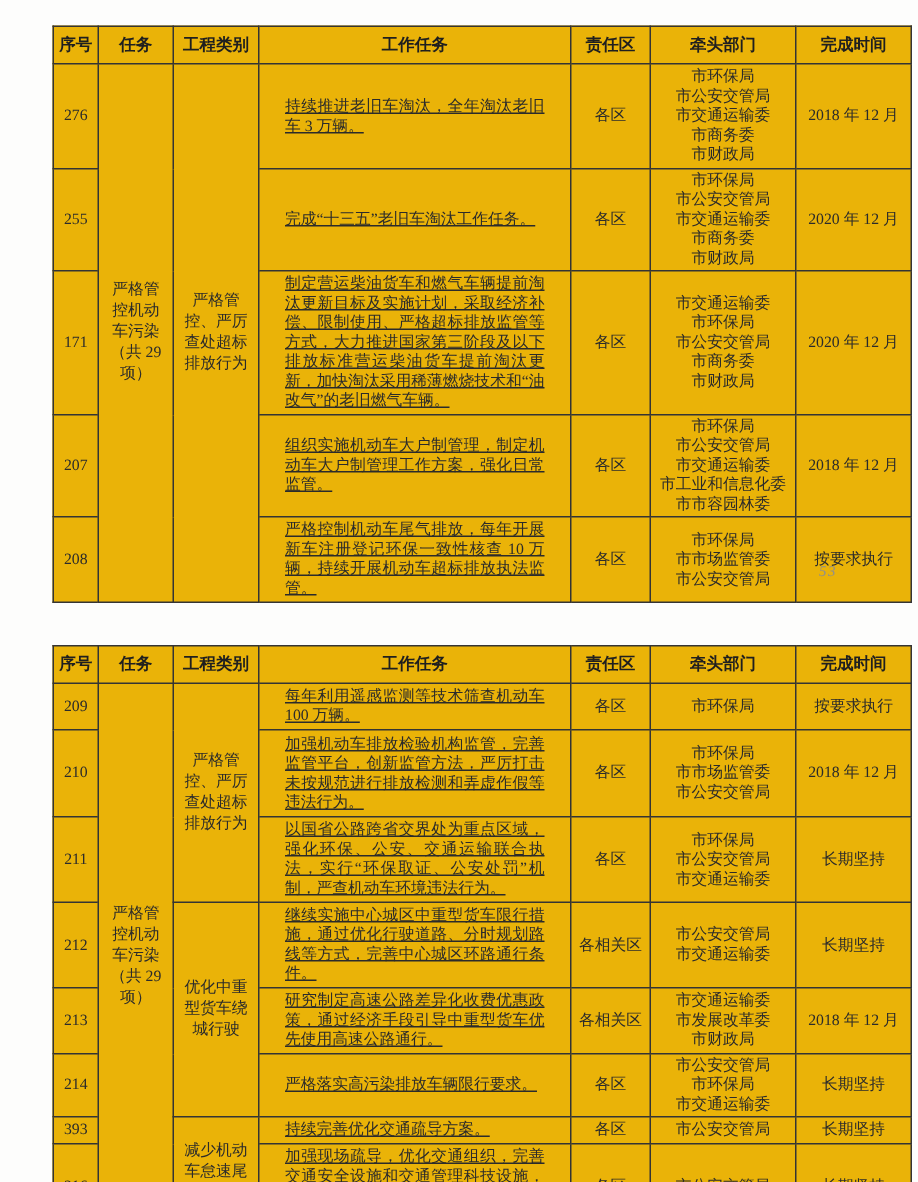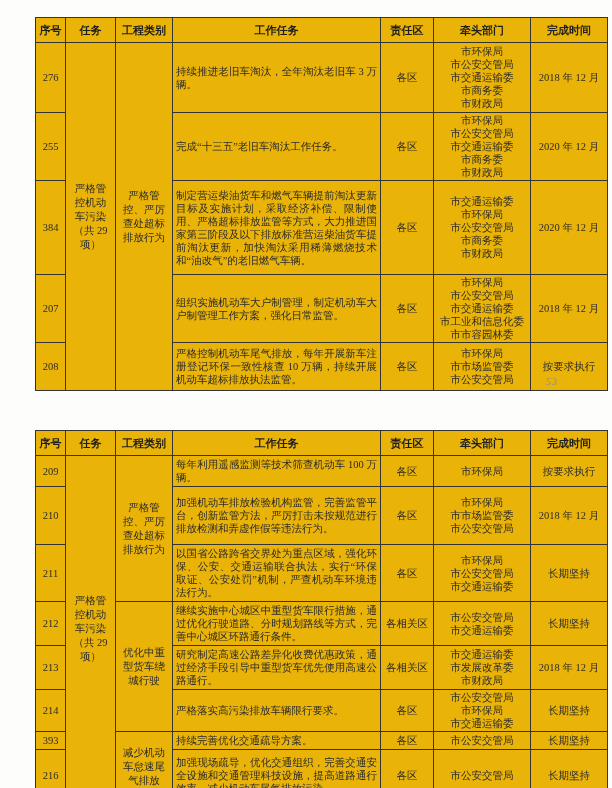--- a/index.html
+++ b/index.html
@@ -15,21 +15,21 @@
   }
   #table1{top:17px;}
   #table2{top:430px;}
   th,td{
     border:1px solid #343434;
     font-size:10.5px;line-height:13px;
     text-align:center;vertical-align:middle;
     padding:1px 3px;word-break:break-all;
   }
   th{font-weight:bold;font-size:11px;height:20px;padding:2px 1px;color:#1f1f1f;}
-  td.work{text-align:justify;text-align-last:left;padding:2px 3px;}
+  td.work{text-align:justify;text-align-last:left;padding:2px 17px;text-decoration:underline;}
   td.depts{white-space:pre-line;line-height:13px;}
   td.taskcol,td.catcol{padding:2px 4px;line-height:14px;}
   .pagenum{
     position:absolute;left:546px;top:376px;
     font-size:10px;color:#8f8f8f;letter-spacing:1px;font-style:italic;
   }
 </style>
 </head>
 <body>
 
@@ -71,21 +71,21 @@
     <td class="work">完成“十三五”老旧车淘汰工作任务。</td>
     <td>各区</td>
     <td class="depts">市环保局
 市公安交管局
 市交通运输委
 市商务委
 市财政局</td>
     <td>2020 年 12 月</td>
   </tr>
   <tr style="height:94px">
-    <td>384</td>
+    <td>171</td>
     <td class="work">制定营运柴油货车和燃气车辆提前淘汰更新目标及实施计划，采取经济补偿、限制使用、严格超标排放监管等方式，大力推进国家第三阶段及以下排放标准营运柴油货车提前淘汰更新，加快淘汰采用稀薄燃烧技术和“油改气”的老旧燃气车辆。</td>
     <td>各区</td>
     <td class="depts">市交通运输委
 市环保局
 市公安交管局
 市商务委
 市财政局</td>
     <td>2020 年 12 月</td>
   </tr>
   <tr style="height:62px">

